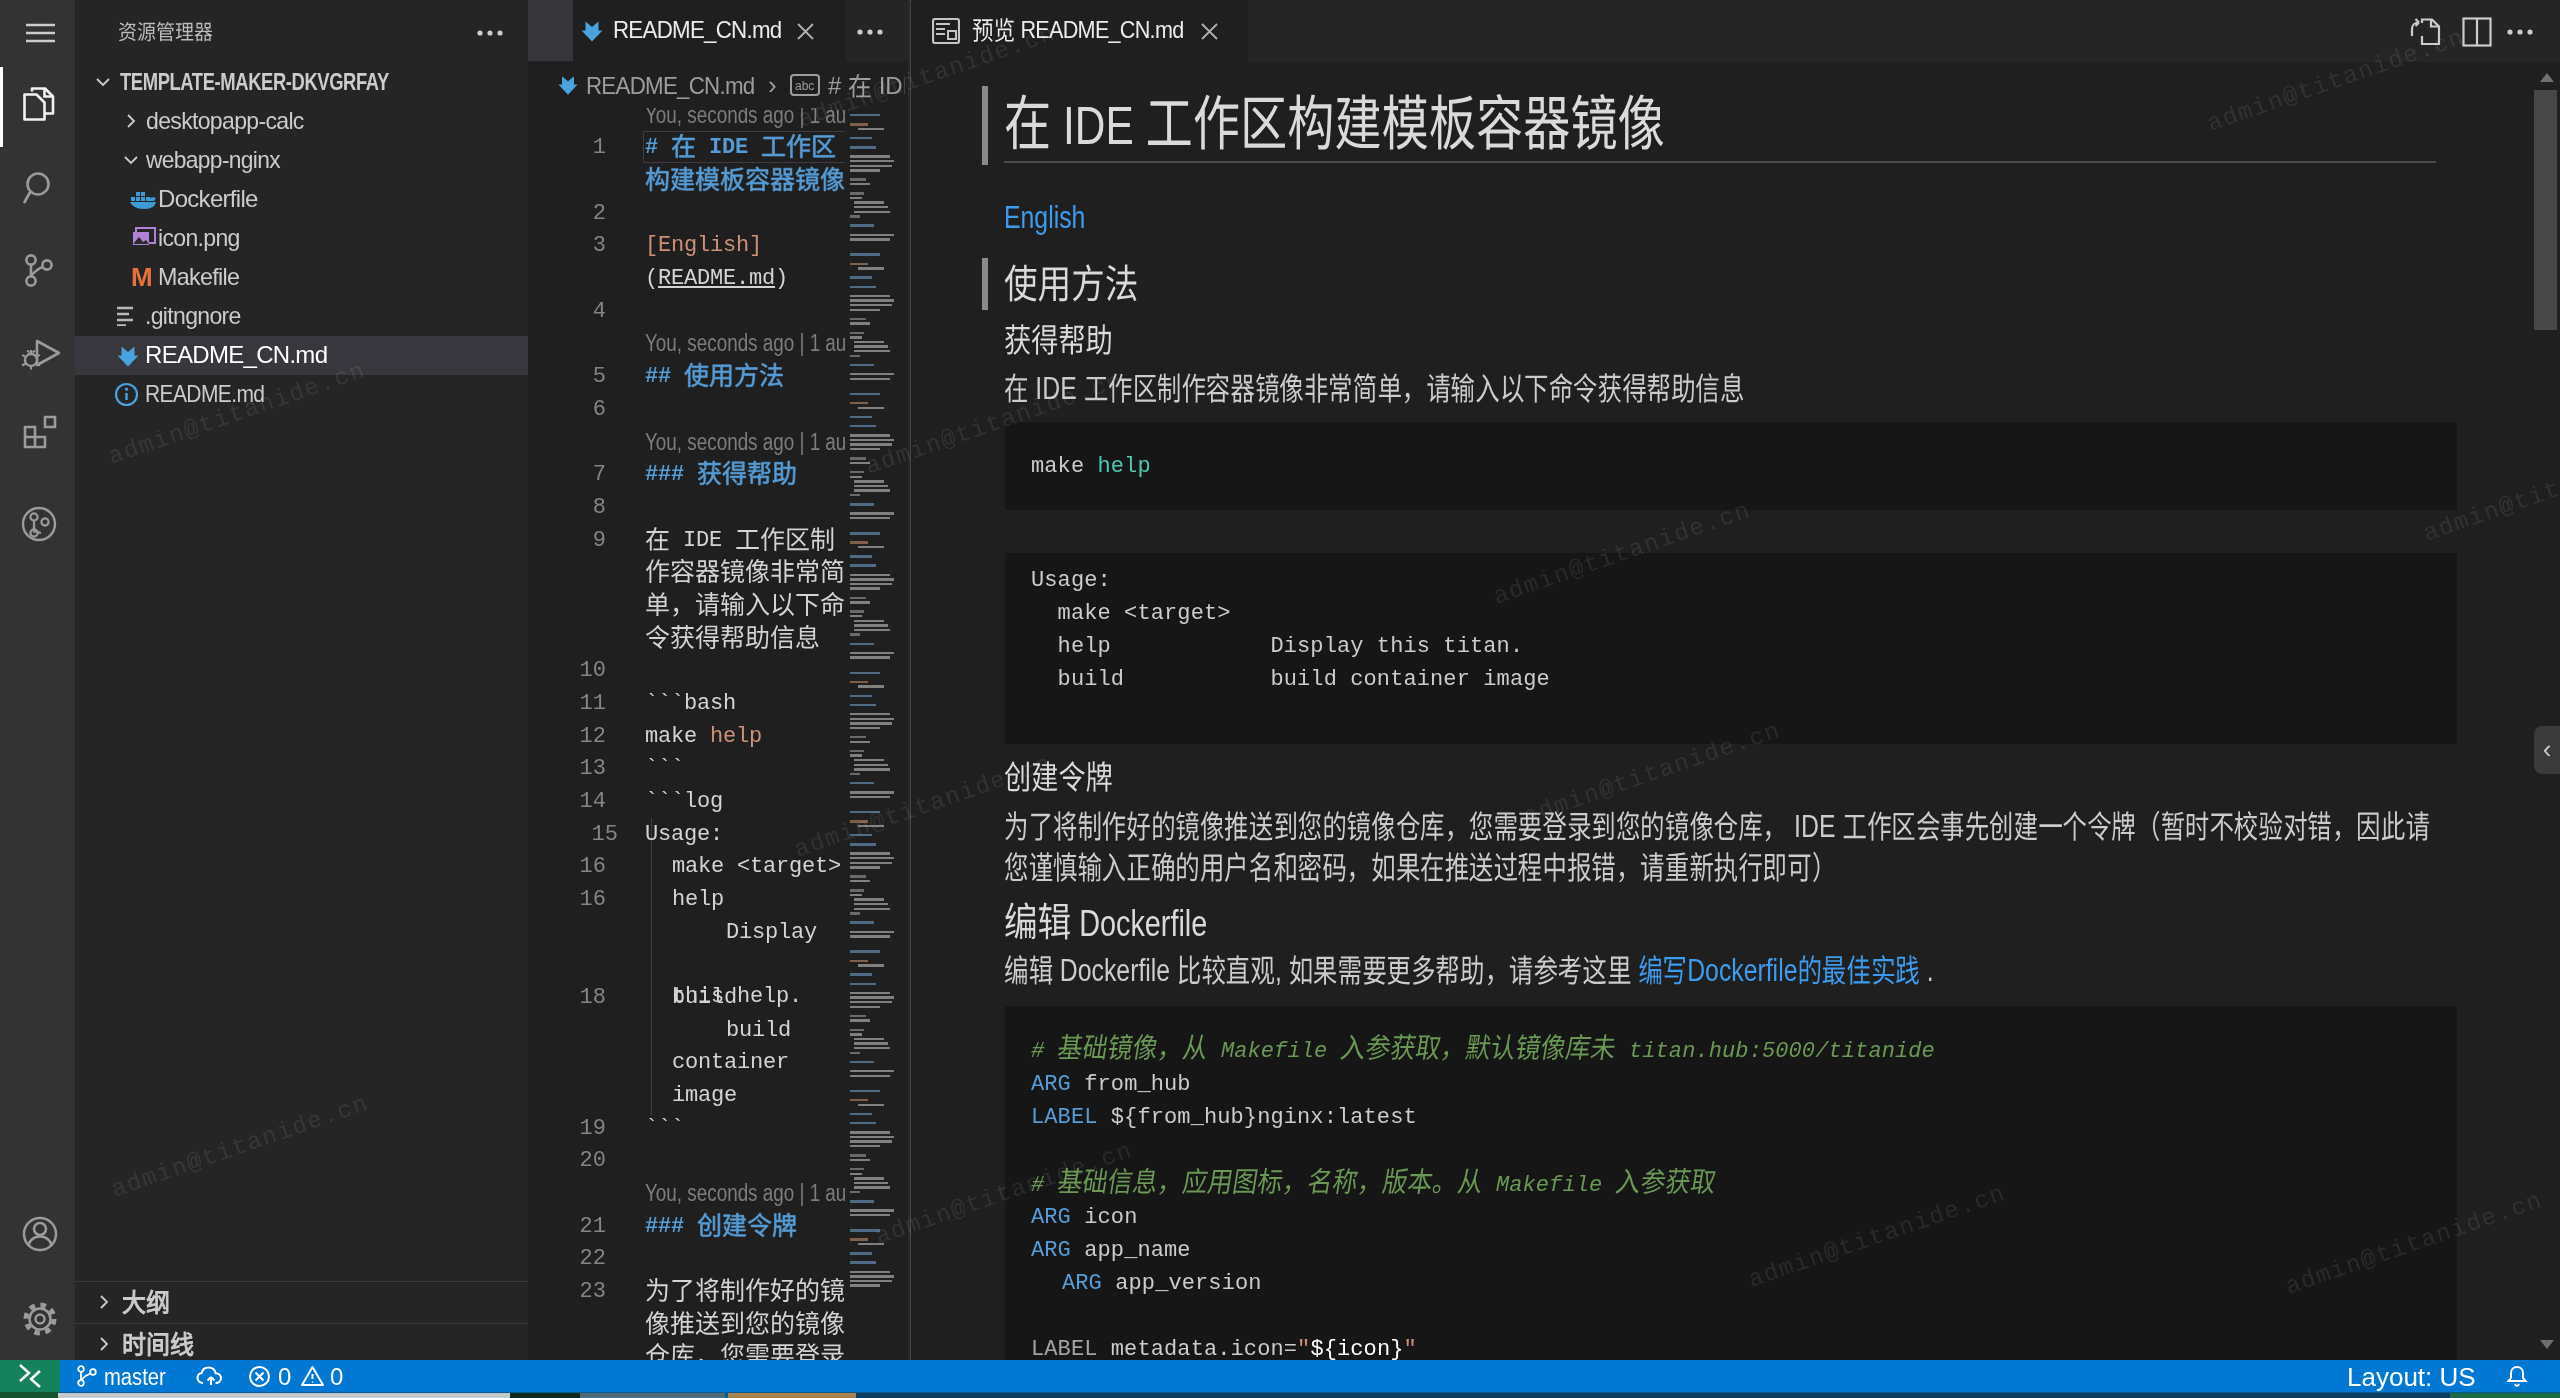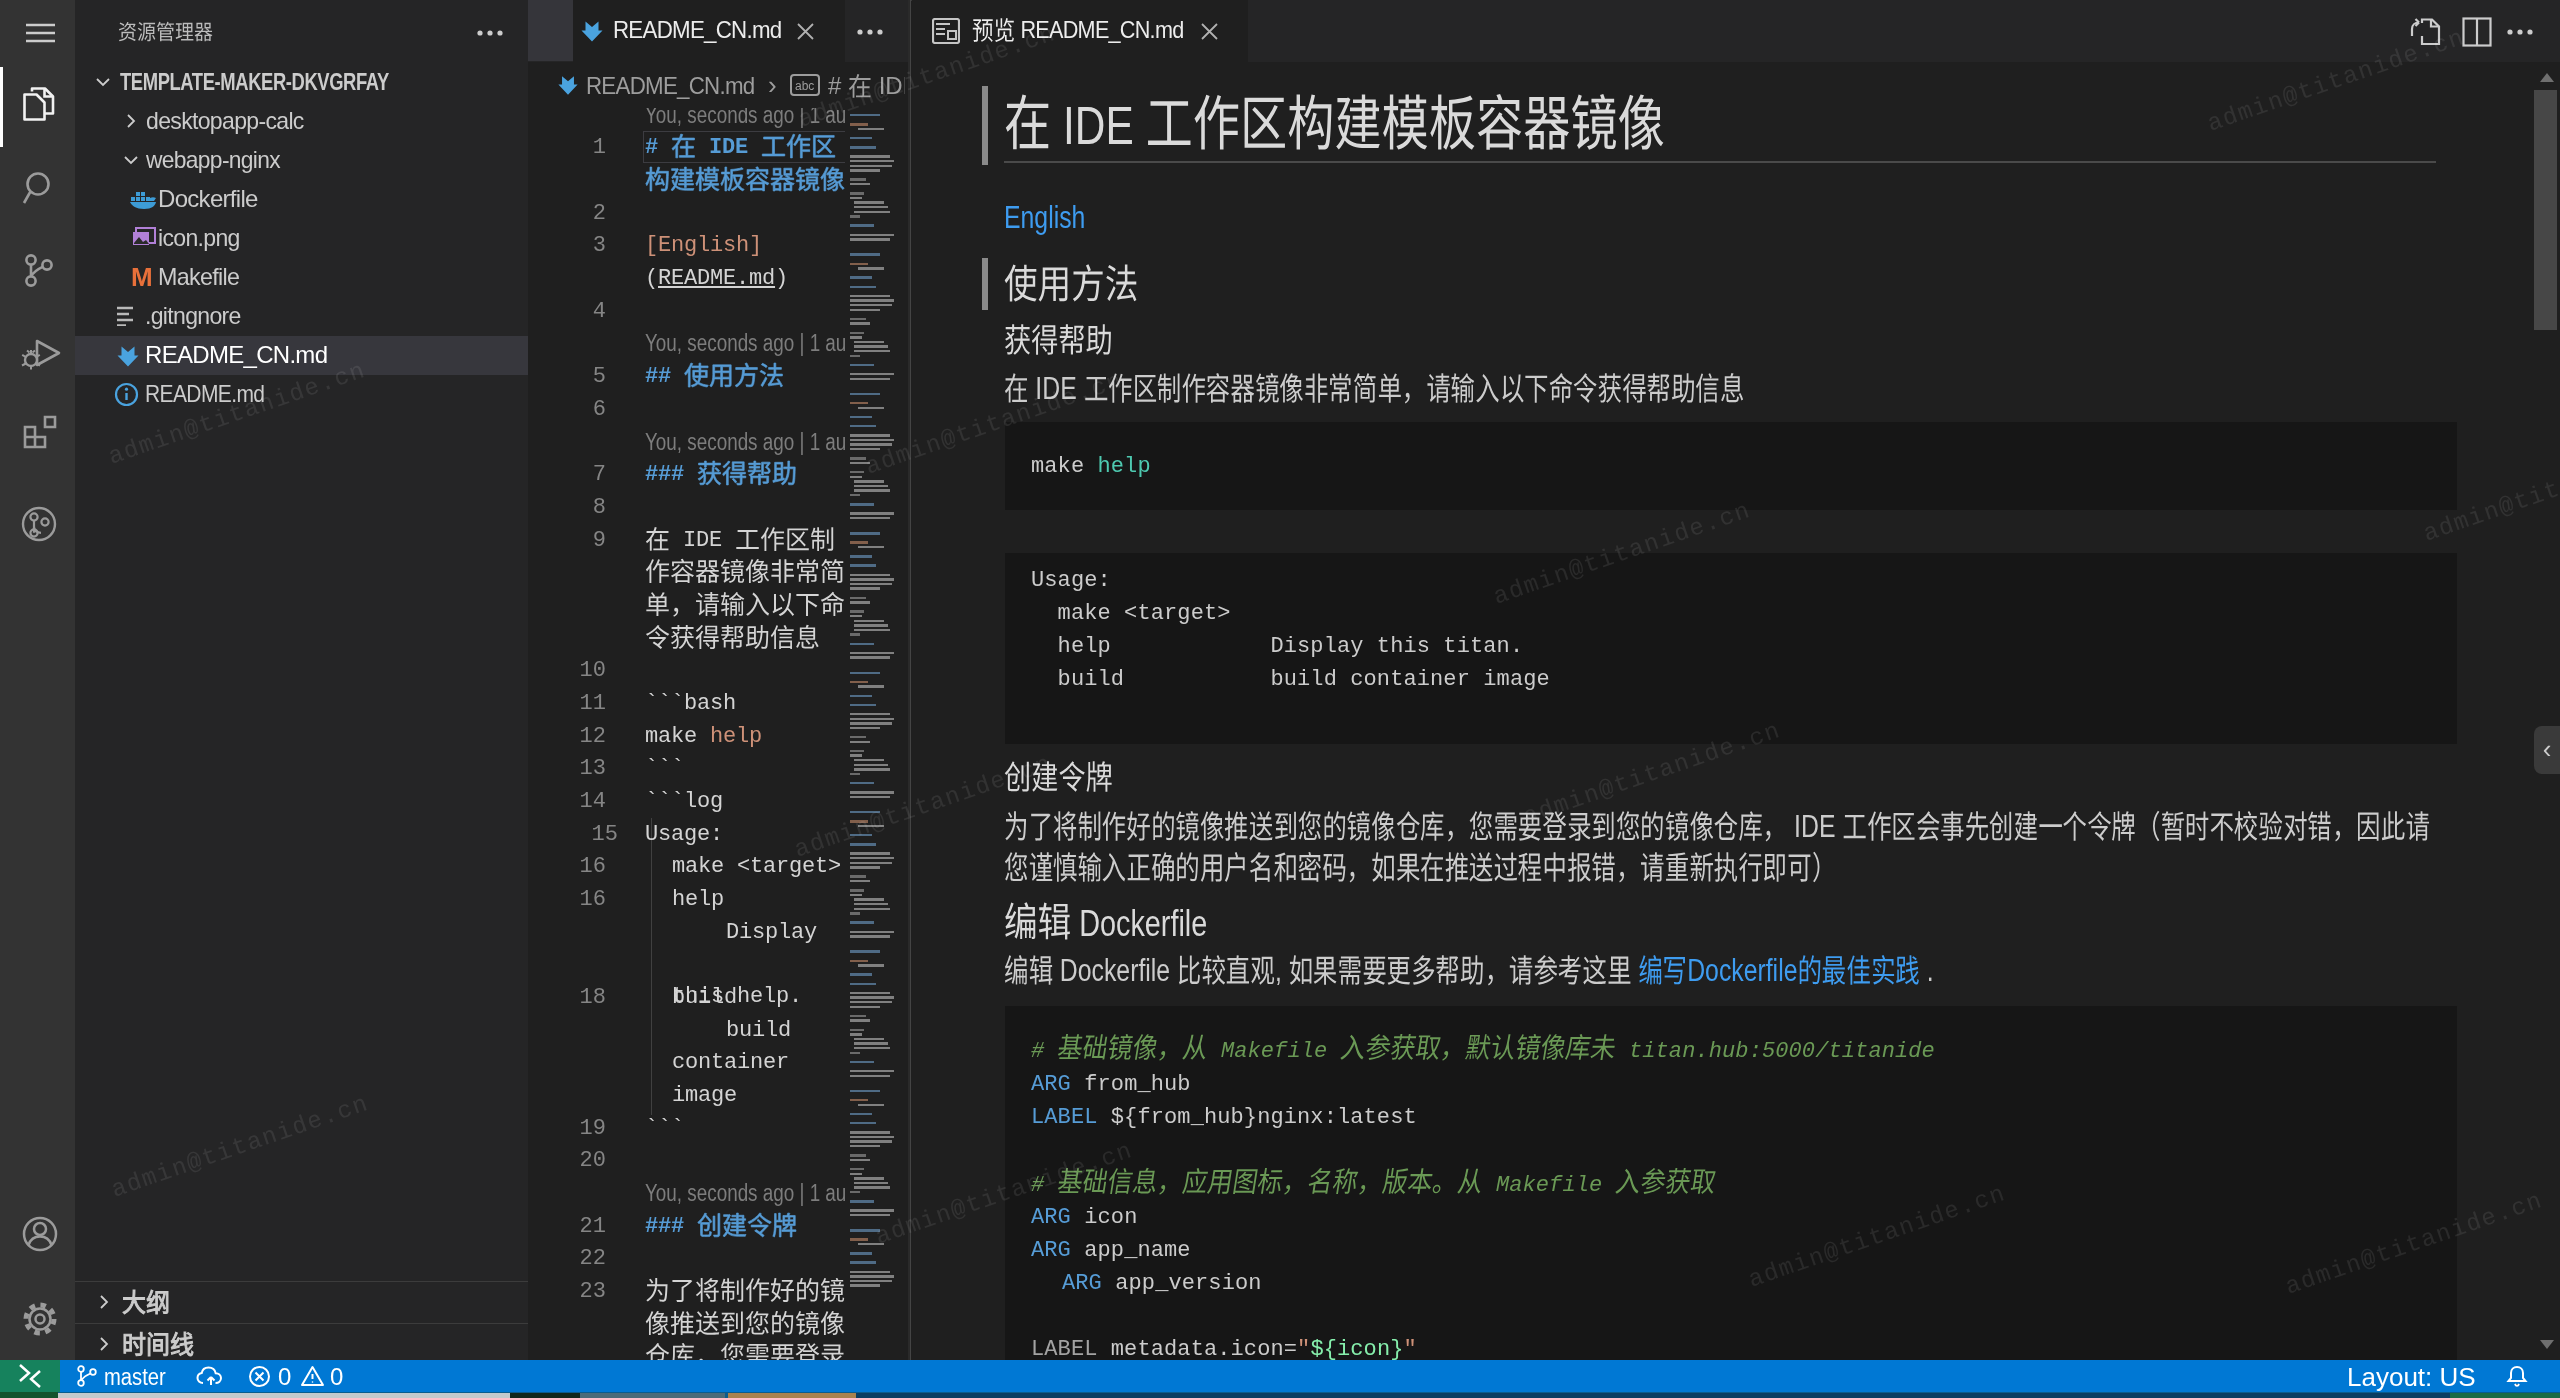--- a/index.html
+++ b/index.html
@@ -1442,21 +1442,21 @@
       </svg><svg class="cj cjM">
         <use href="#u53C2"></use>
       </svg><svg class="cj cjM">
         <use href="#u83B7"></use>
       </svg><svg class="cj cjM">
         <use href="#u53D6"></use>
       </svg></span></div>
 <div class="pcode" style="left:1031px;top:1201px"><span style="color:#569cd6">ARG</span> icon</div>
 <div class="pcode" style="left:1031px;top:1234px"><span style="color:#569cd6">ARG</span> app_name</div>
 <div class="pcode" style="left:1062px;top:1267px"><span style="color:#569cd6">ARG</span> app_version</div>
-<div class="pcode" style="left:1031px;top:1333px"><span style="color:#a3a3a3">LABEL</span> metadata.icon=<span style="color:#ce9178">"</span><span style="color:#86efac">${icon}</span><span style="color:#ce9178">"</span></div>
+<div class="pcode" style="left:1031px;top:1333px"><span style="color:#a3a3a3">LABEL</span> metadata.icon=<span style="color:#ce9178">"</span><span style="color:#ffffff">${icon}</span><span style="color:#ce9178">"</span></div>
 <svg class="abs" style="left:2540px;top:73px" width="14" height="9" viewBox="0 0 14 9">
     <path fill="#6f6f6f" d="M7 0 14 9H0z"></path>
   </svg>
 <div class="abs" style="left:2534px;top:90px;width:23px;height:240px;background:#474747"></div>
 <svg class="abs" style="left:2540px;top:1340px" width="14" height="9" viewBox="0 0 14 9">
     <path fill="#6f6f6f" d="M7 9 0 0h14z"></path>
   </svg>
 <div class="abs" style="left:2534px;top:726px;width:26px;height:48px;background:#3a3a3a;border-radius:8px 0 0 8px;color:#cccccc;font-size:26px;text-align:center;line-height:46px">‹</div>
 <div class="wm" style="left:105px;top:445px">admin@titanide.cn</div>
 <div class="wm" style="left:795px;top:108px">admin@titanide.cn</div>

